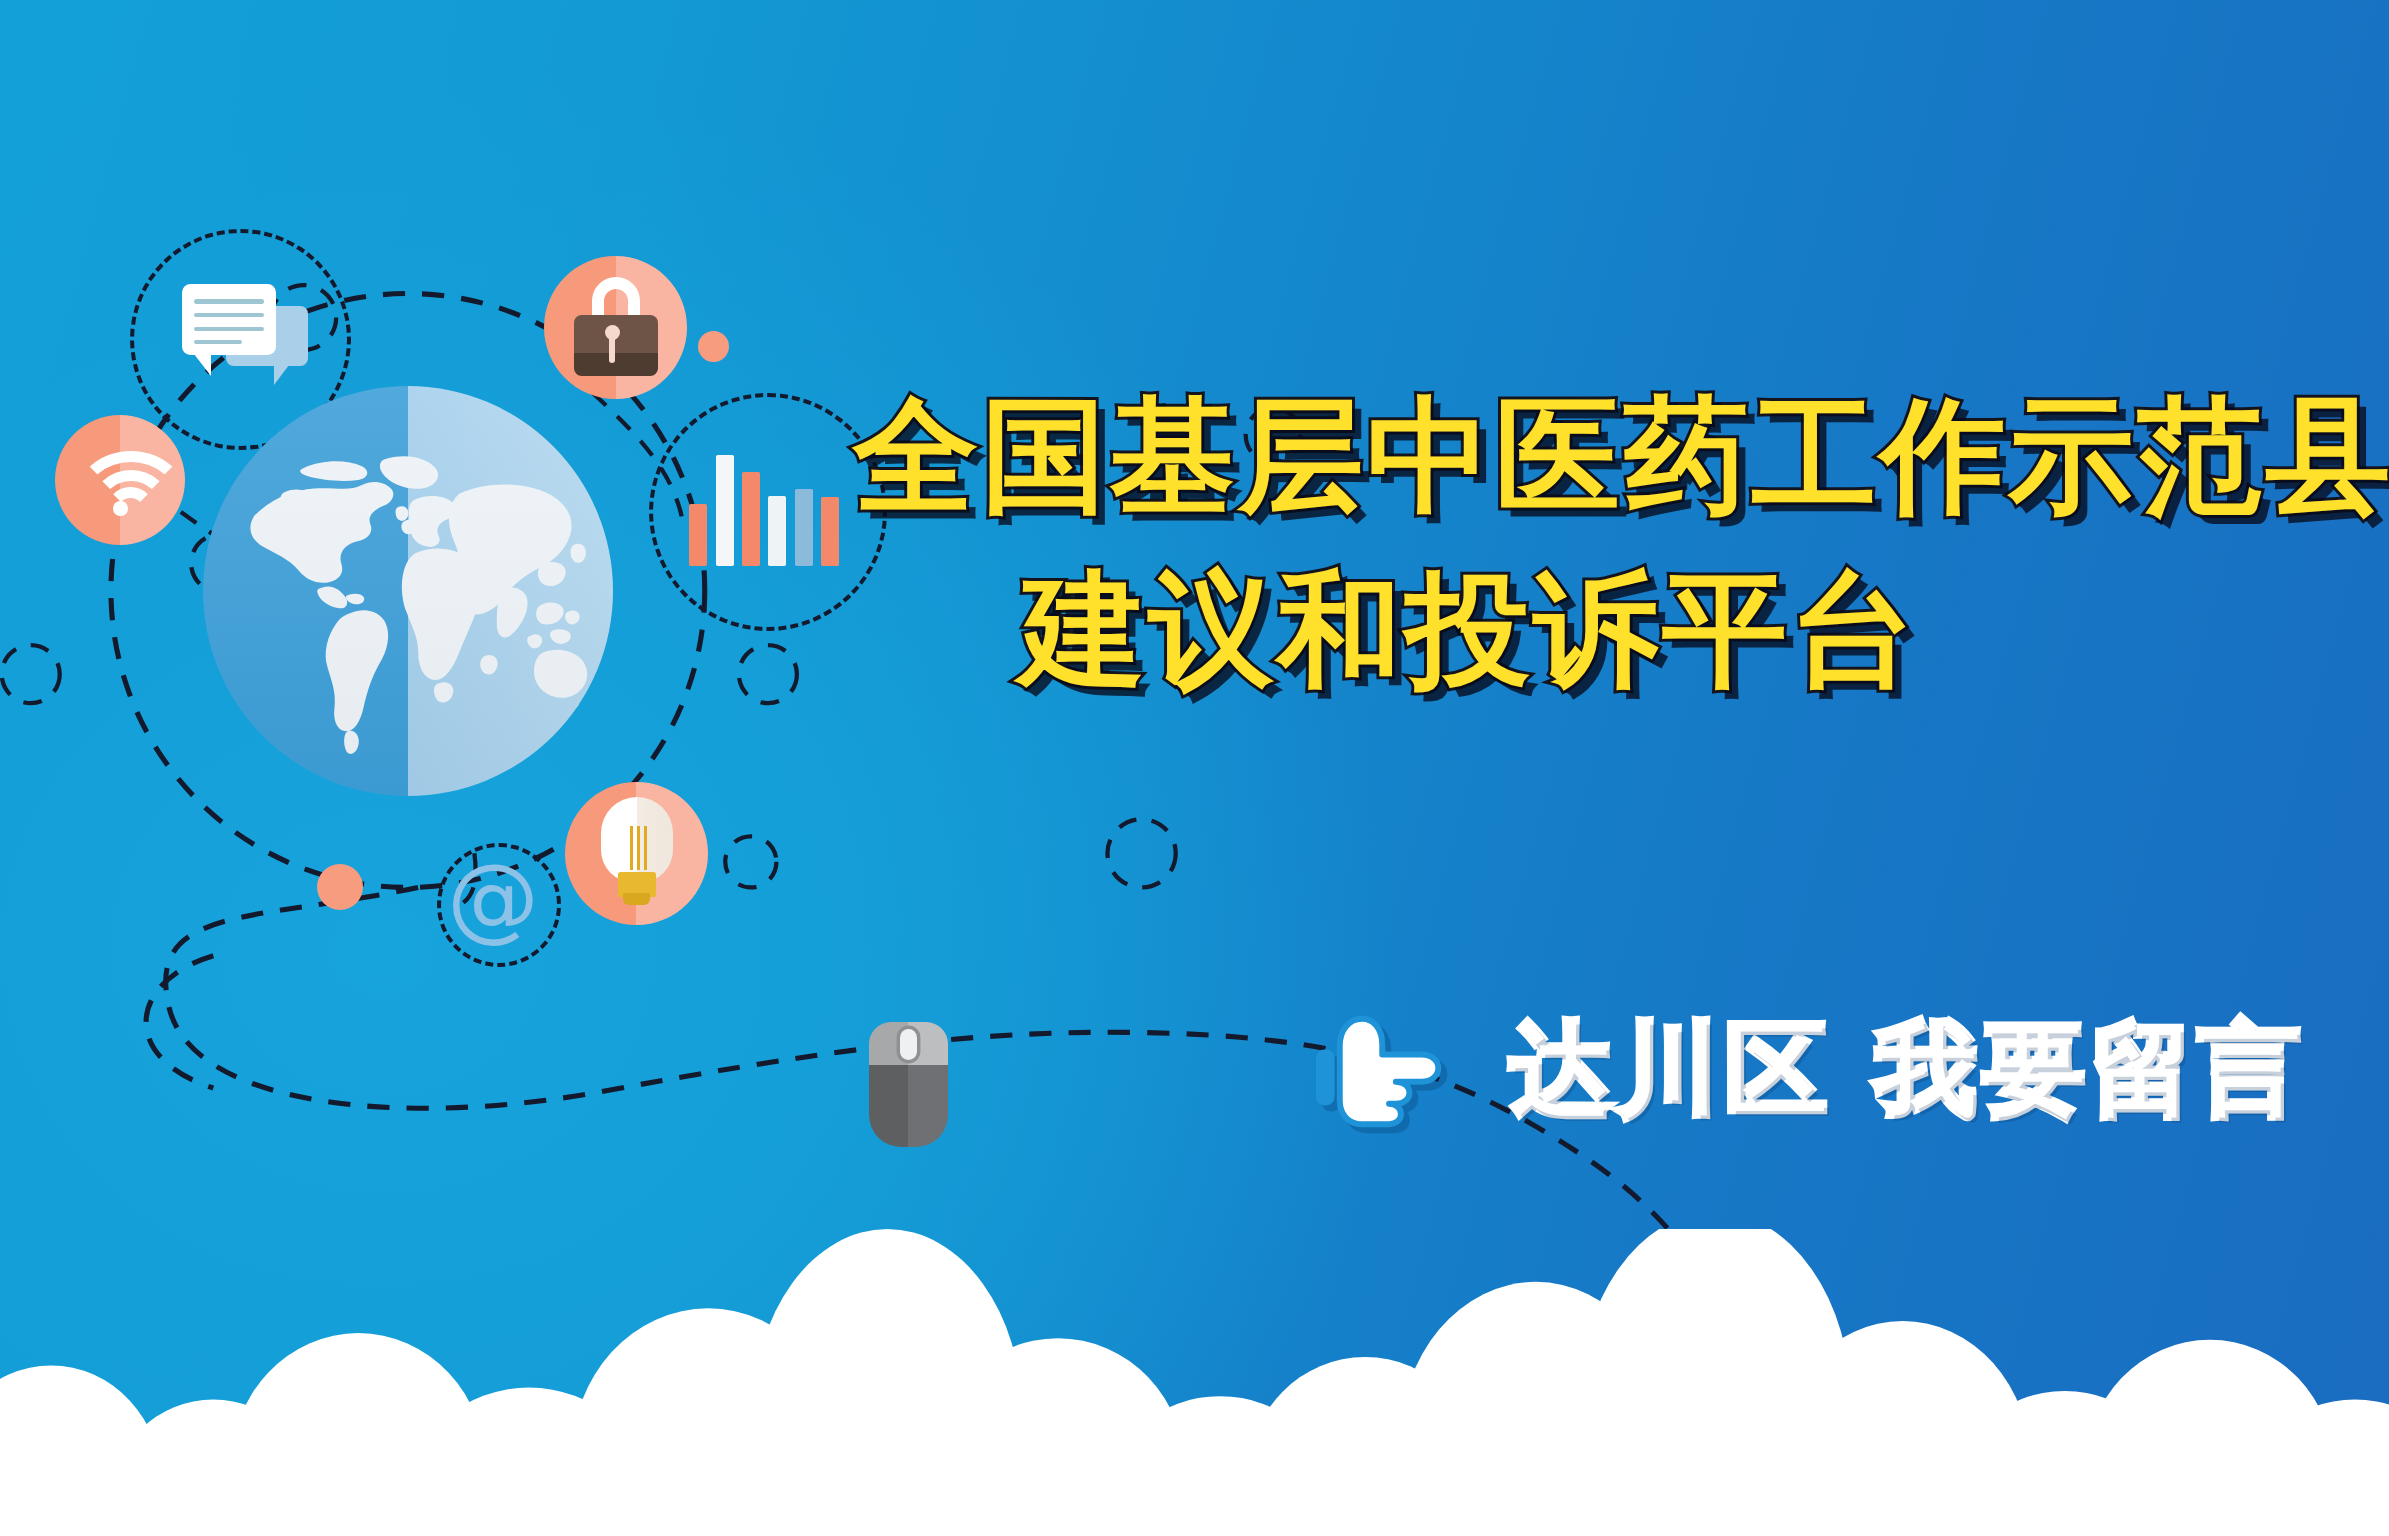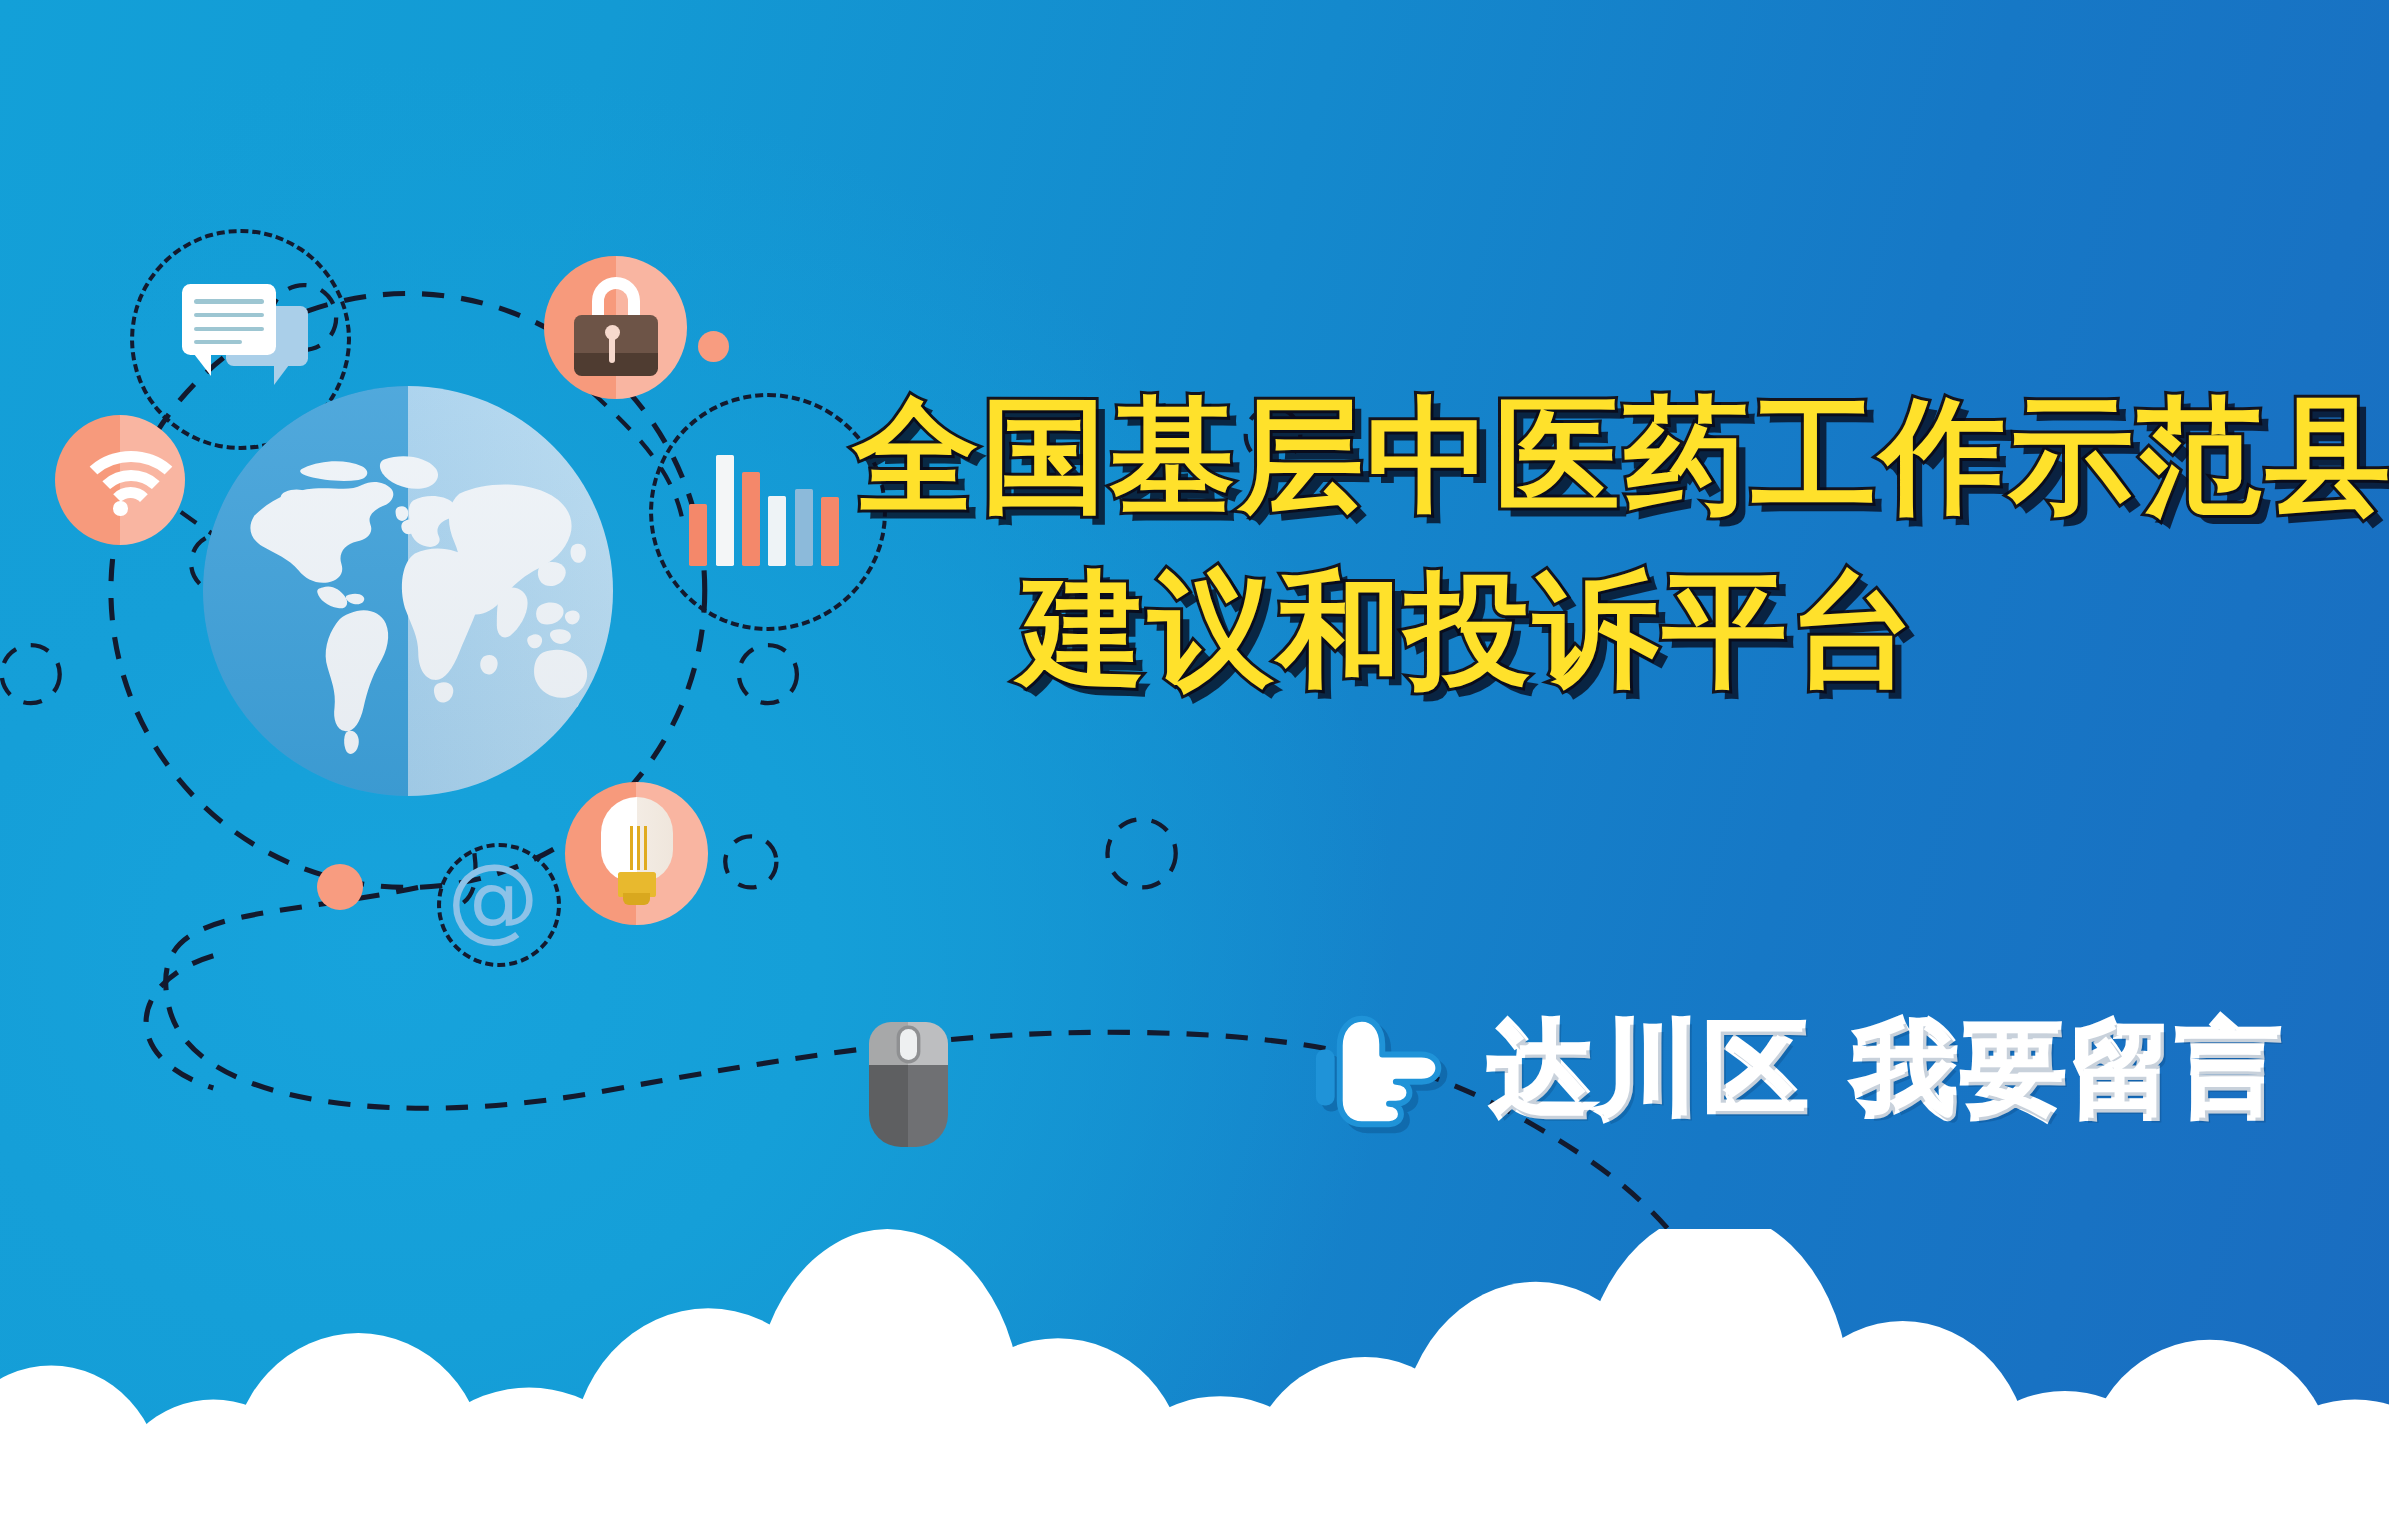--- a/index.html
+++ b/index.html
@@ -118,20 +118,21 @@
   }
   #title-1{font-size:125px;line-height:1.0;}
   #title-2{font-size:125px;line-height:1.0;margin-top:49px;margin-left:167px;}
 
   .cta-row{position:absolute;left:1314px;top:1003px;display:flex;align-items:center;gap:48px;}
   .cta-text{
     font-family:"DejaVu Sans","Liberation Sans",sans-serif;
     font-size:101px;font-weight:bold;color:#ffffff;letter-spacing:6.8px;white-space:nowrap;
     -webkit-text-stroke:6.8px #ffffff;paint-order:stroke fill;
     text-shadow:5.1px 5.1px 0 rgba(5,45,90,.22);
+    margin-left:20px;
   }
   .hand-ico{width:128px;height:119px;flex:0 0 auto;filter:drop-shadow(6.8px 6.8px 0 rgba(5,45,90,.25));}
 
   
   .clouds{position:absolute;left:0;bottom:0;width:2389px;height:307px;}
 </style>
 </head>
 <body>
 
 <div id="banner">

